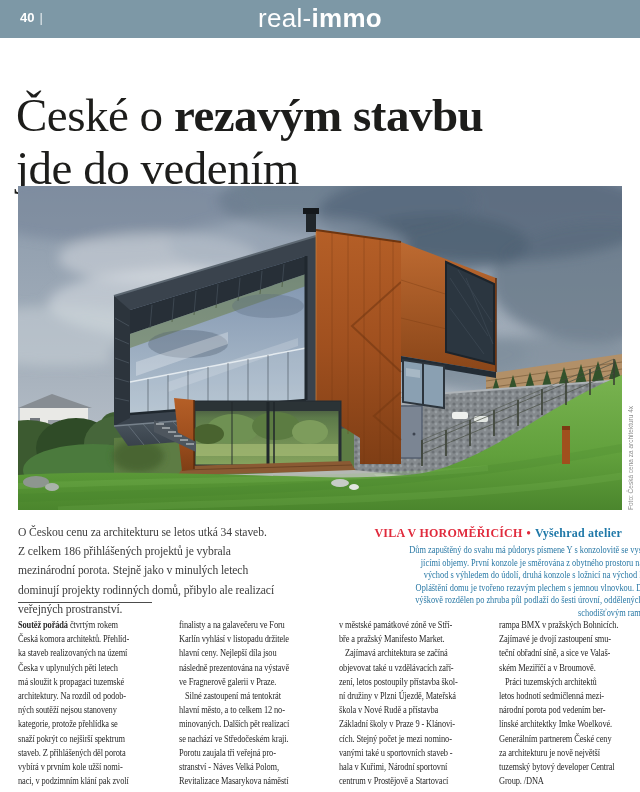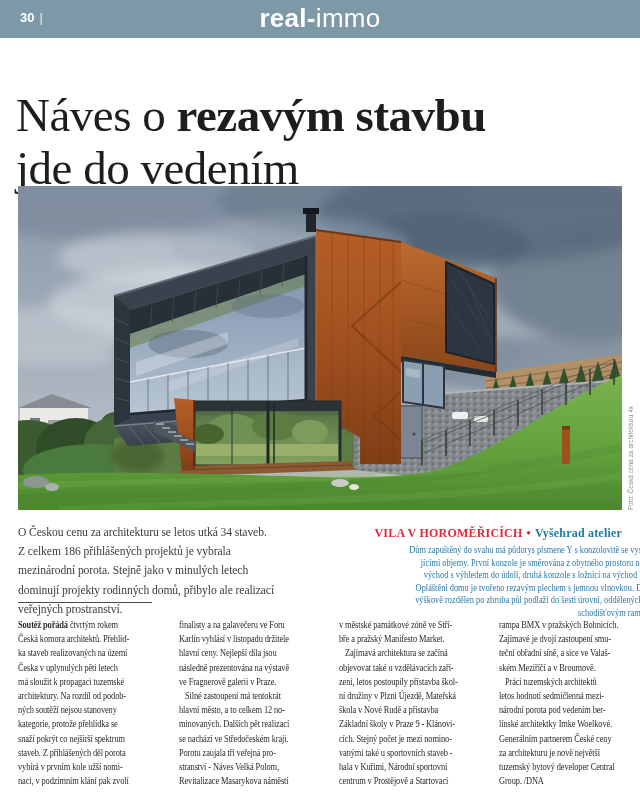--- a/index.html
+++ b/index.html
@@ -5,22 +5,22 @@
   html,body{margin:0;padding:0;background:#e9e9e9;}
   .page{position:relative;width:640px;height:792px;background:#ffffff;overflow:hidden;
         font-family:"Liberation Serif",serif;}
   
   .band{position:absolute;left:0;top:0;width:640px;height:38px;background:#7d98a6;}
   .pagenum{position:absolute;left:20px;top:10px;color:#fff;
            font-family:"Liberation Sans",sans-serif;font-size:13px;font-weight:bold;}
   .pagenum .sep{font-weight:normal;opacity:.8;padding-left:5px;}
   .brand{position:absolute;left:0;top:3px;width:100%;text-align:center;color:#fff;
          font-family:"Liberation Sans",sans-serif;font-size:26px;letter-spacing:.3px;}
-  .brand .light{font-weight:bold;}
-  .brand .bold{font-weight:normal;margin-top:20px;}
+  .brand .light{font-weight:normal;}
+  .brand .bold{font-weight:bold;margin-top:20px;}
   
   .headline{position:absolute;left:16px;top:58px;width:610px;color:#1d1d1b;
             font-size:47px;line-height:53px;letter-spacing:-.5px;font-weight:normal;}
   .headline b{font-weight:bold;}
   
   .photo{position:absolute;left:18px;top:186px;width:604px;height:324px;}
   .credit{position:absolute;left:627px;top:510px;width:124px;font-family:"Liberation Sans",sans-serif;
           font-size:6.5px;color:#8d8d8d;transform:rotate(-90deg);transform-origin:0 0;}
   
   .intro{position:absolute;left:18px;top:523px;width:350px;font-size:12.5px;line-height:19.2px;
@@ -42,25 +42,25 @@
        transform:scaleX(.84);transform-origin:0 0;}
   .col b{font-weight:bold;}
   .c1{left:18px;} .c2{left:179px;} .c3{left:339px;} .c4{left:499px;}
 </style>
 </head>
 <body>
 
 <div class="page">
 
   <div class="band">
-    <div class="pagenum"><span>30</span><span class="sep">|</span></div>
+    <div class="pagenum"><span>40</span><span class="sep">|</span></div>
     <div class="brand"><span class="light">real-</span><span class="bold">immo</span></div>
   </div>
 
-  <h1 class="headline"><span>Náves o </span><b>rezavým stavbu</b><br><span>jde do vedením</span></h1>
+  <h1 class="headline"><span>České o </span><b>rezavým stavbu</b><br><span>jde do vedením</span></h1>
 
   <div class="photo">
     <svg width="604" height="324" viewBox="0 0 604 324" xmlns="http://www.w3.org/2000/svg">
       <defs>
         <linearGradient id="sky" x1="0" y1="0" x2="0" y2="1">
           <stop offset="0" stop-color="#8b9aab"></stop>
             <stop offset=".5" stop-color="#a3aeba"></stop>
             <stop offset="1" stop-color="#c2c9d0"></stop>
         </linearGradient>
         <linearGradient id="glass" x1="0" y1="0" x2="0" y2="1">

